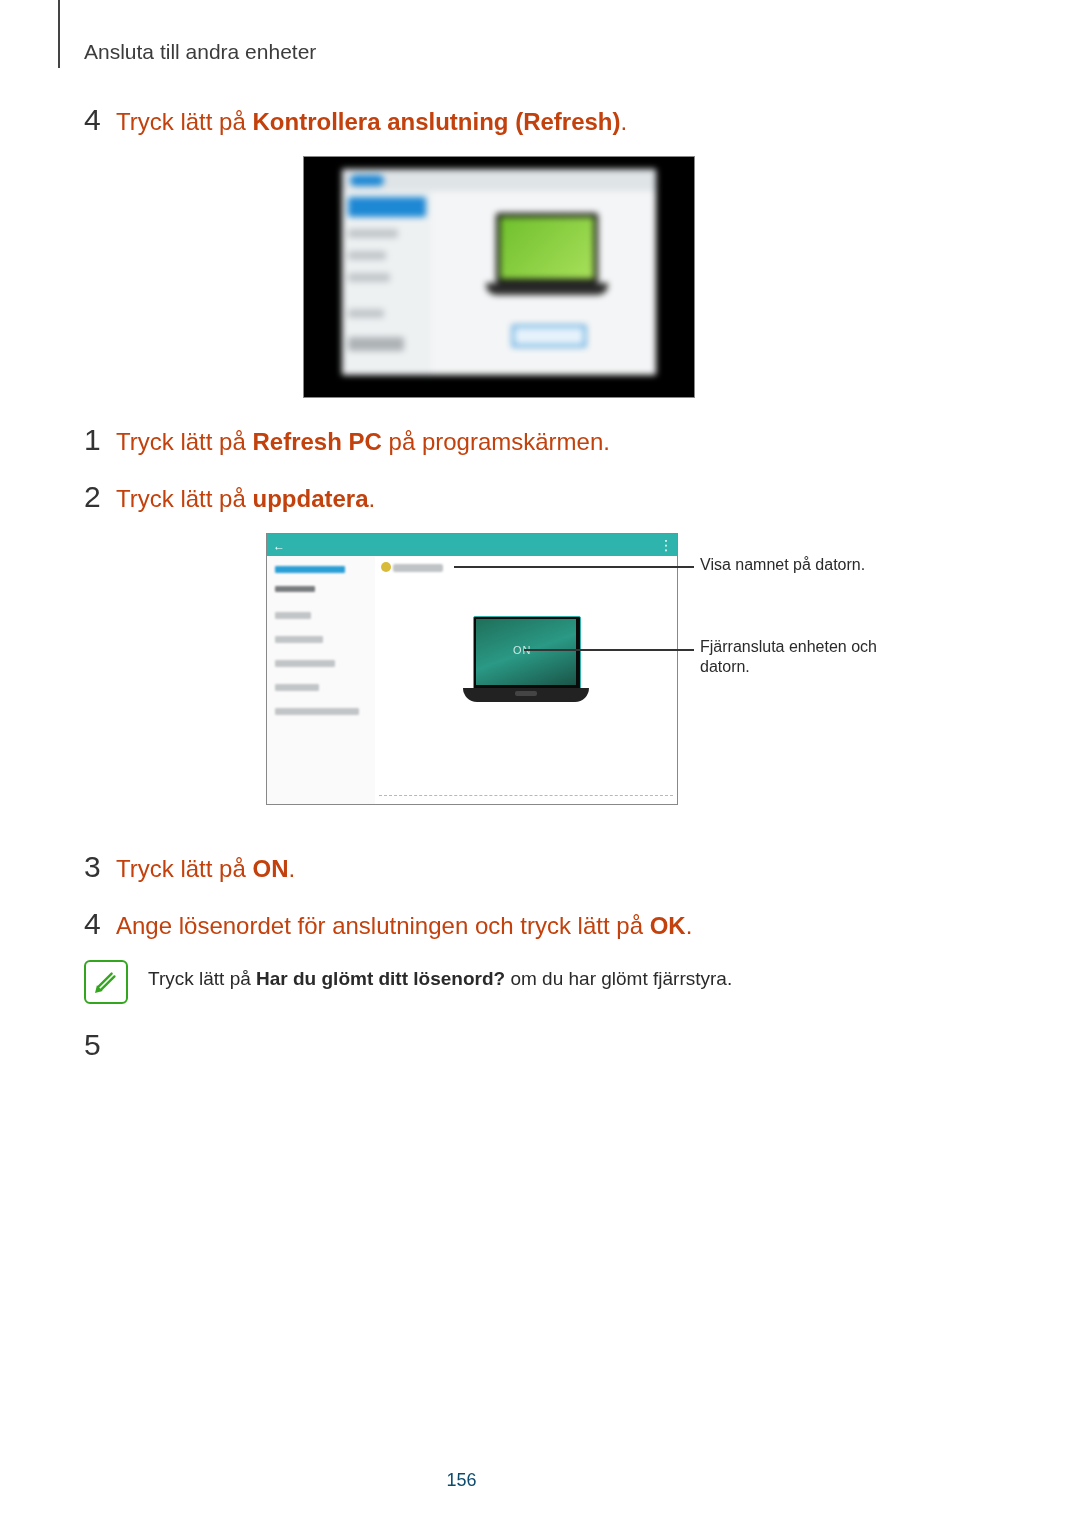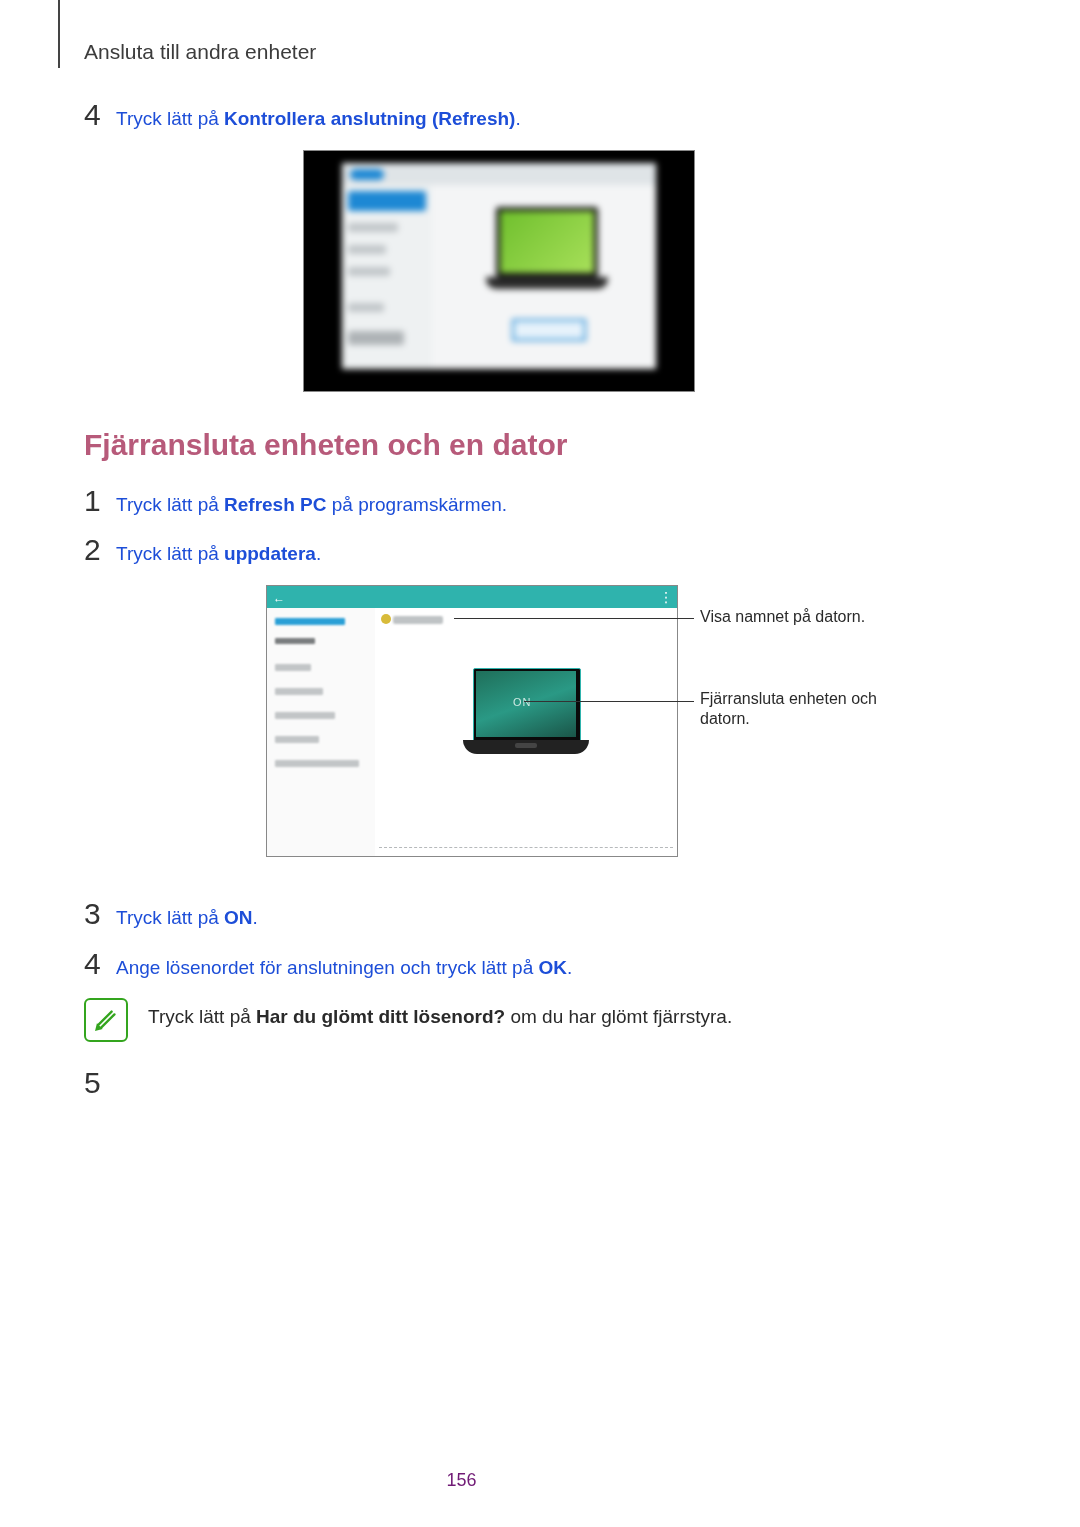--- a/index.html
+++ b/index.html
@@ -45,22 +45,22 @@
     margin-bottom: 18px;
   }
   .step-num {
     font-size: 30px;
     font-weight: 400;
     color: #333;
     min-width: 32px;
     line-height: 1;
   }
   .step-text {
-    font-size: 19px;
-    color: #1d4ed8;
+    font-size: 24px;
+    color: #c2410c;
     line-height: 1.35;
     padding-top: 6px;
   }
   .bold { font-weight: 700; }
   .section-heading {
     font-size: 30px;
     font-weight: 700;
     color: #b75a7a;
     margin: 36px 0 24px 0;
   }
@@ -126,21 +126,21 @@
   .call-line{position:absolute;height:1.5px;background:#333;}
   
   .note-row{display:flex;align-items:flex-start;margin:16px 0 26px 0;}
   .note-icon{
     width:40px;height:40px;border:2px solid #34a51e;border-radius:6px;
     display:flex;align-items:center;justify-content:center;margin-right:20px;flex-shrink:0;
   }
   .note-icon svg{width:30px;height:30px;}
   .note-text{font-size:19px;padding-top:8px;}
   .page-num{
-    position:absolute;left:0;right:0;bottom:36px;text-align:center;font-size:18px;color:#701a75;
+    position:absolute;left:0;right:0;bottom:36px;text-align:center;font-size:18px;color:#0c4a6e;
   }
 </style>
 </head>
 <body>
 
 <div class="page">
   <div class="side-rule"></div>
   <div class="header">Ansluta till andra enheter</div>
 
   <div class="content">
@@ -165,21 +165,20 @@
         <div class="fig1-sx" style="top:168px;width:56px;height:14px;background:#aeb3b6;"></div>
         <div class="fig1-laptop">
           <div class="fig1-lscreen"></div>
           <div class="fig1-ldisp"></div>
           <div class="fig1-lbase"></div>
         </div>
         <div class="fig1-btn"></div>
       </div>
     </div>
 
-    <div class="section-heading">Fjärransluta enheten och en dator</div>
 
     <div class="step">
       <div class="step-num">1</div>
       <div class="step-text">
         <span>Tryck lätt på </span><span class="bold">Refresh PC</span><span> på programskärmen.</span>
       </div>
     </div>
 
     <div class="step">
       <div class="step-num">2</div>

